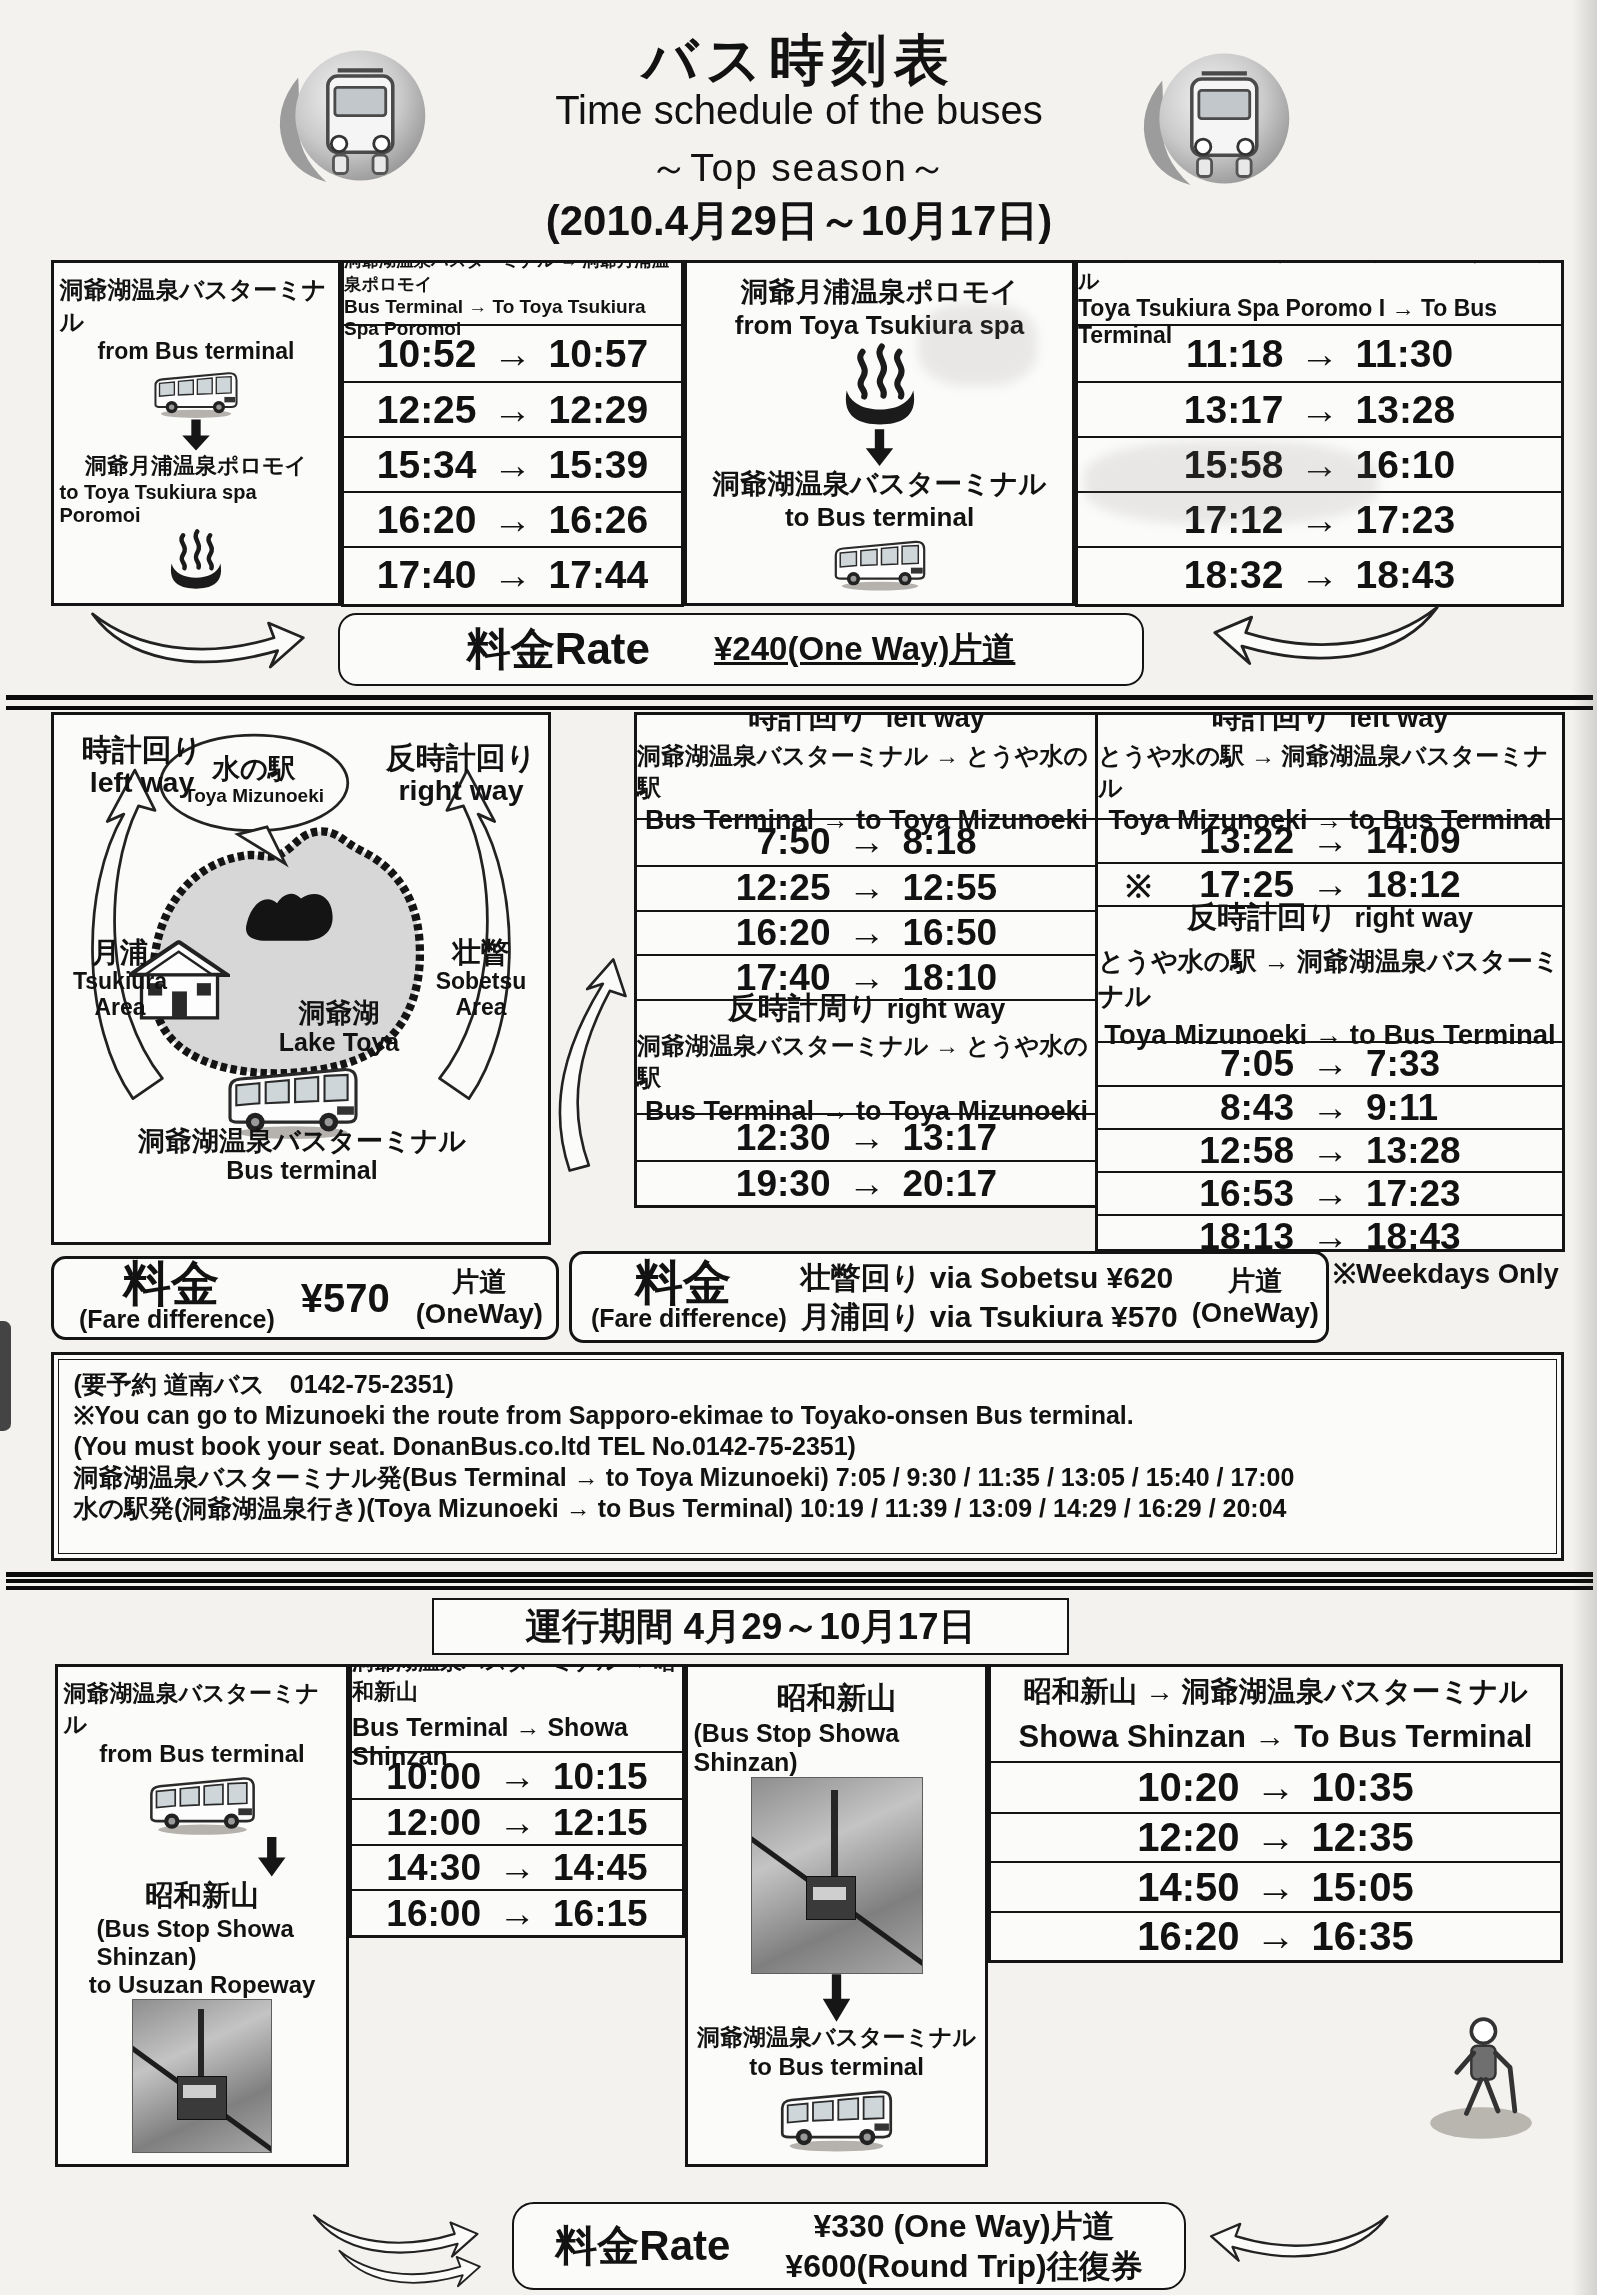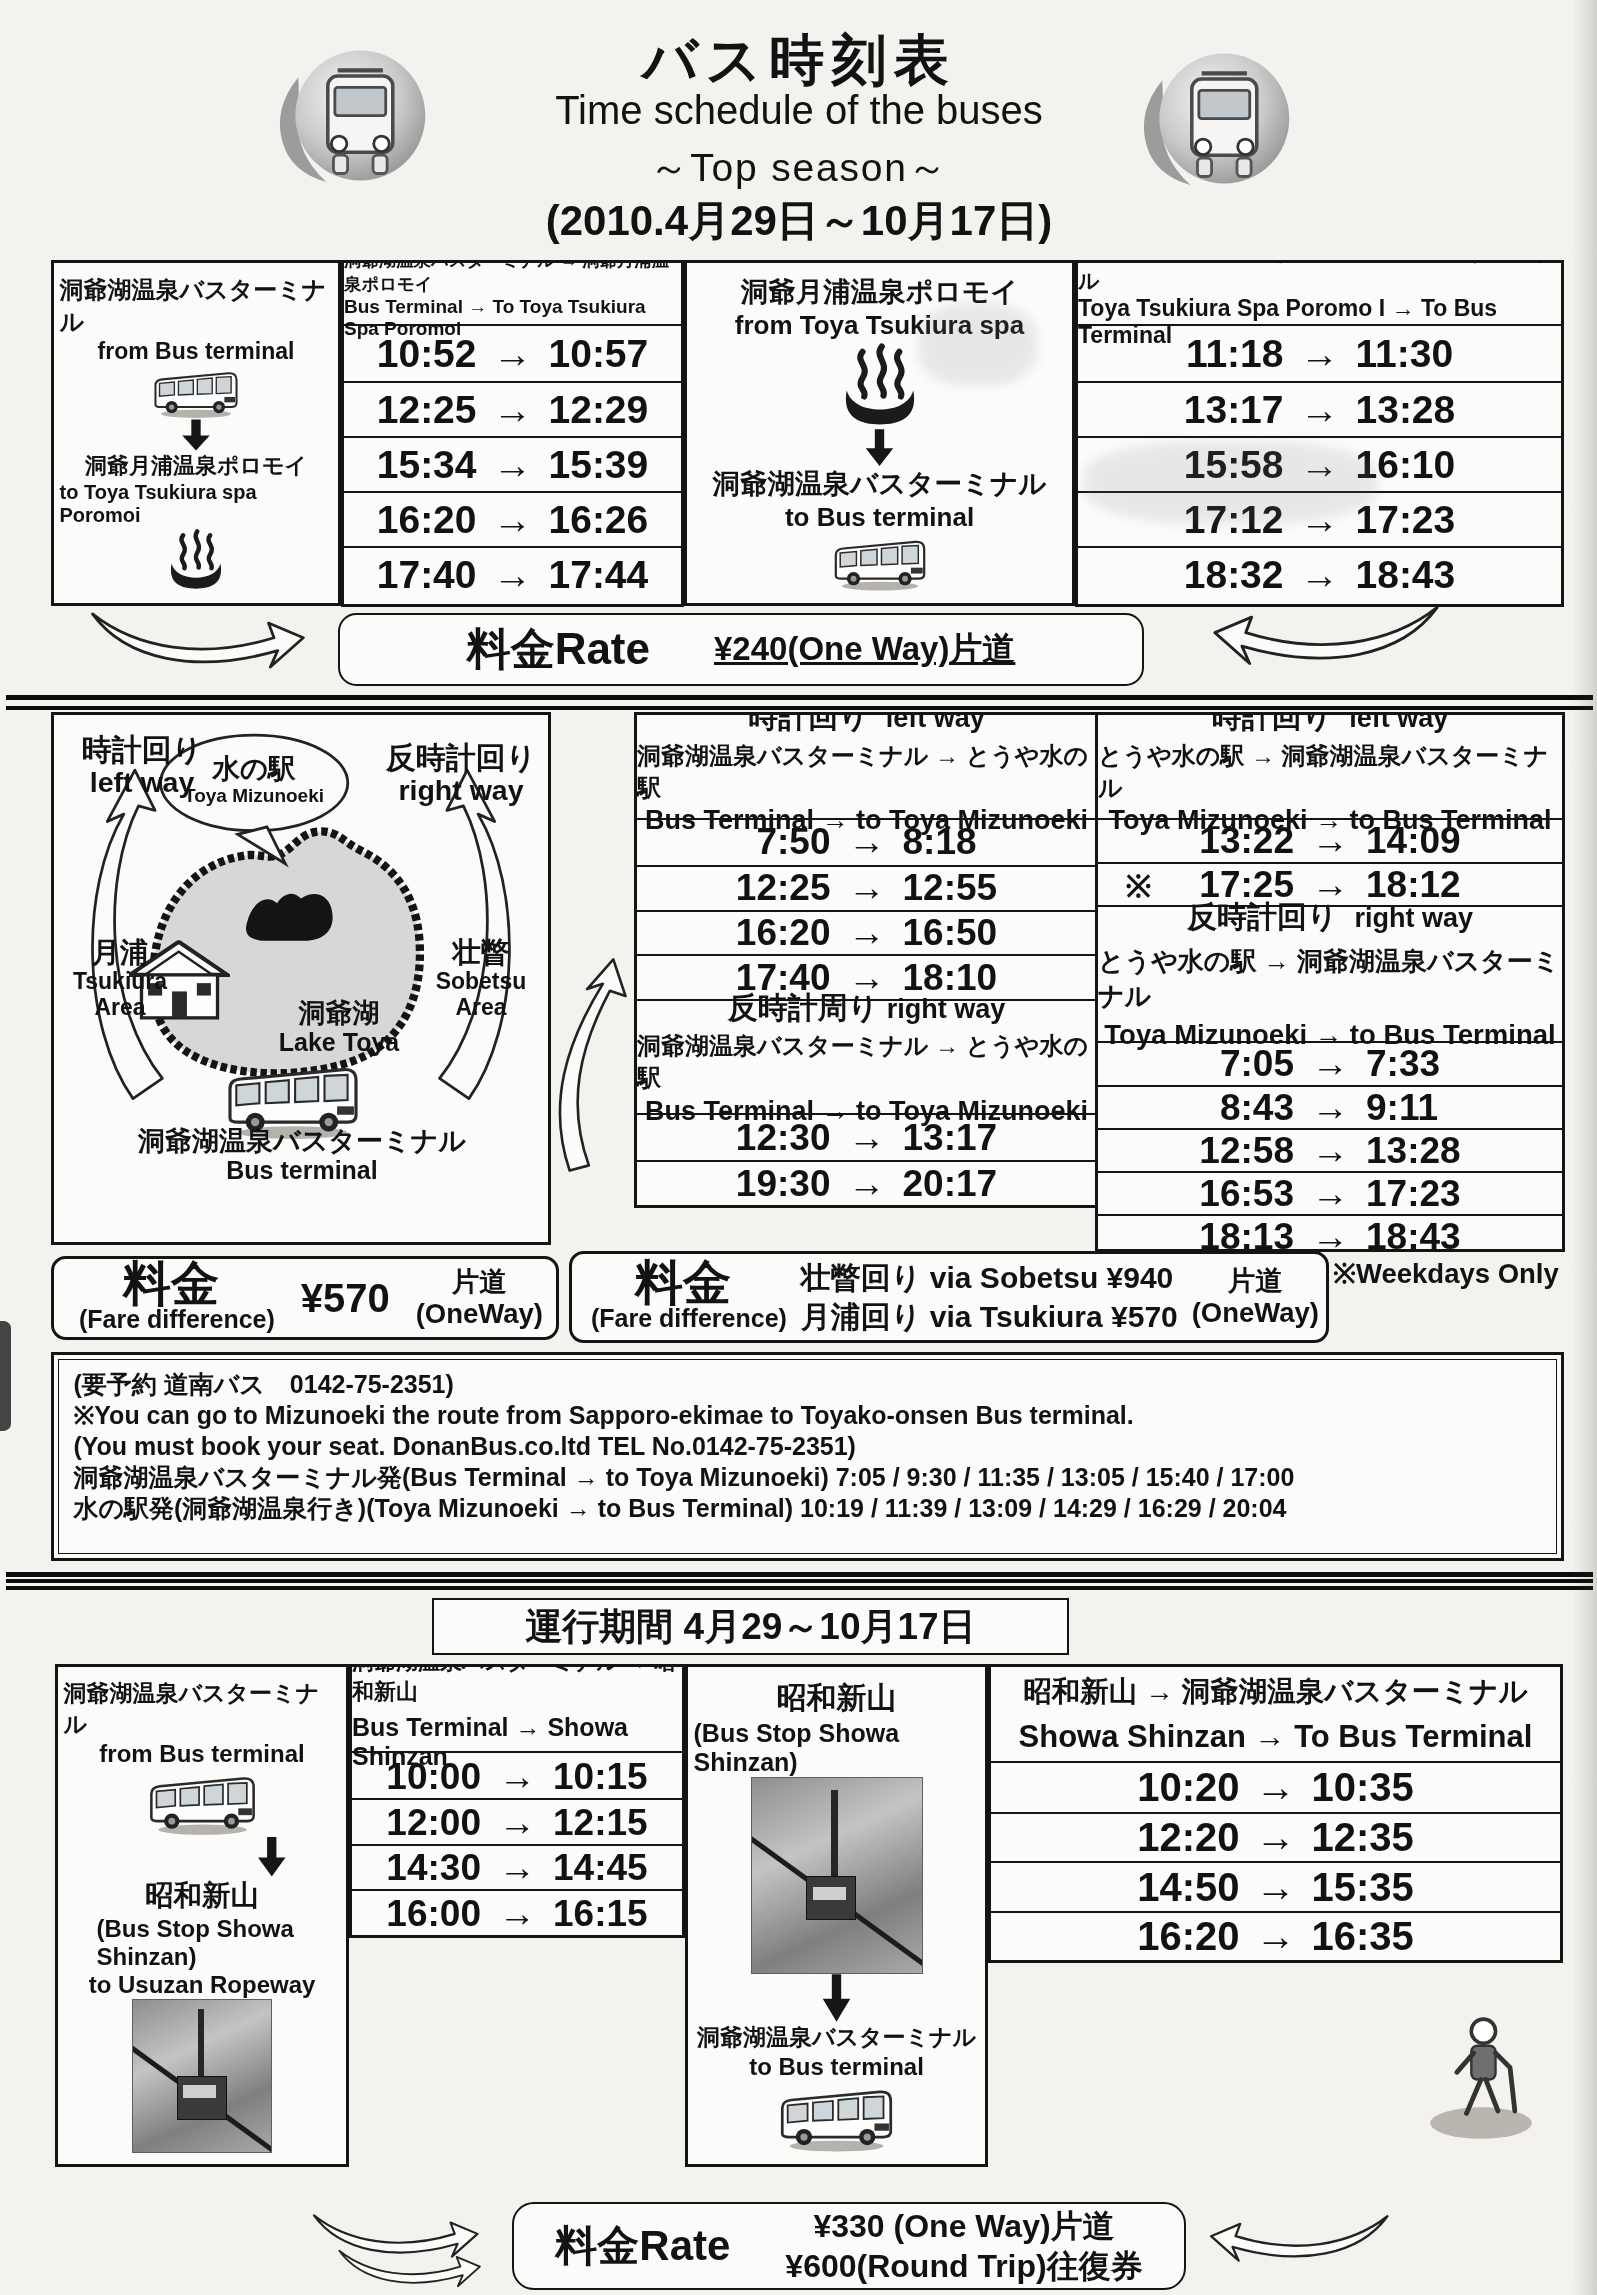--- a/index.html
+++ b/index.html
@@ -494,21 +494,21 @@
       <div>片道</div>
         <div>(OneWay)</div>
     </div>
   </div>
   <div class="abs fd" id="fd2">
     <div class="ctr">
       <div class="t-jp">料金</div>
       <div class="t-en">(Fare difference)</div>
     </div>
     <div class="mid">
-      <div>壮瞥回り  via Sobetsu ¥940</div>
+      <div>壮瞥回り  via Sobetsu ¥620</div>
       <div>月浦回り  via Tsukiura ¥570</div>
     </div>
     <div class="way">
       <div>片道</div>
         <div>(OneWay)</div>
     </div>
   </div>
 
   <div class="abs" id="notes">
     <div class="inner">
@@ -597,21 +597,21 @@
         <span class="arr">10:35</span>
       </div>
     <div class="trow">
         <span class="dep">12:20</span>
         <span class="aglyph">→</span>
         <span class="arr">12:35</span>
       </div>
     <div class="trow">
         <span class="dep">14:50</span>
         <span class="aglyph">→</span>
-        <span class="arr">15:35</span>
+        <span class="arr">15:05</span>
       </div>
     <div class="trow">
         <span class="dep">16:20</span>
         <span class="aglyph">→</span>
         <span class="arr">16:35</span>
       </div>
   </div>
 
   <svg class="abs" style="left:1419px;top:2007px;width:124px;height:133px" viewBox="0 0 135 145" width="124" height="133">
       <use href="#sym-hiker"></use>

